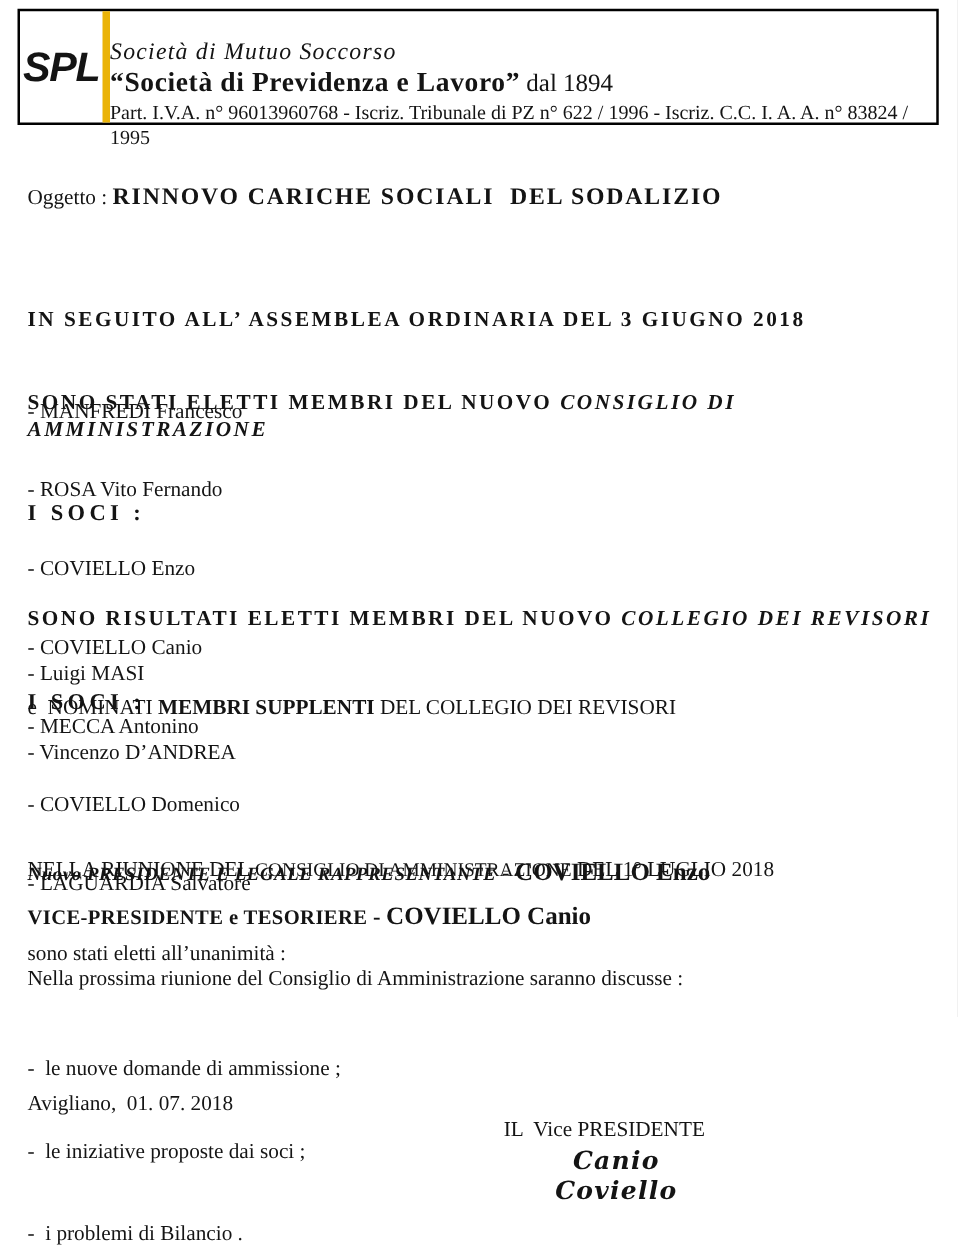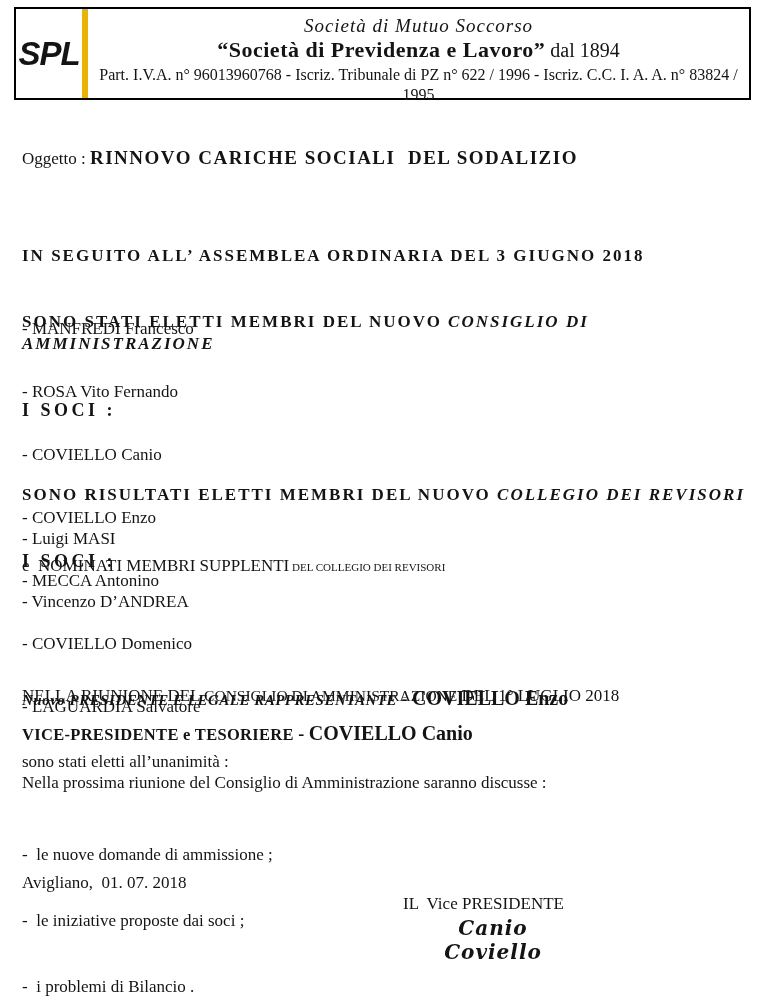--- a/index.html
+++ b/index.html
@@ -14,42 +14,42 @@
     border:2px solid #000;display:flex;
   }
   .hdr-logo{
     width:66px;border-right:6px solid #eab308;display:flex;
     align-items:center;justify-content:center;
   }
   .hdr-logo span{
     font-family:"Liberation Sans",sans-serif;font-weight:bold;font-style:italic;
     font-size:33px;letter-spacing:-1px;
   }
-  .hdr-info{flex:1;text-align:center;padding-top:5px;line-height:1.22;}
+  .hdr-info{flex:1;text-align:left;padding-top:21px;line-height:1.22;}
   .hdr-l1{font-style:italic;font-size:19px;letter-spacing:1px;}
   .hdr-l2{font-size:20px;}
   .hdr-l2 .b{font-weight:bold;font-size:22px;letter-spacing:0.5px;}
   .hdr-l3{font-size:17px;letter-spacing:0.5px;}
   .hdr-l4{font-size:16px;margin-top:1px;}
   
   .line{position:absolute;left:22px;white-space:pre-wrap;font-size:17px;}
   .subject{top:147px;font-size:17px;}
   .subject .b{font-weight:bold;font-size:19px;letter-spacing:1.5px;}
   .blk{position:absolute;left:22px;white-space:pre-wrap;}
   .assembly-head{top:201px;line-height:22px;font-weight:bold;font-size:17px;letter-spacing:2px;}
   .assembly-head .it{font-style:italic;}
   .isoci{letter-spacing:3.5px;font-size:18px;}
   .list{position:absolute;left:22px;white-space:pre-wrap;font-size:17px;line-height:21px;}
   .list-council{top:276px;}
   .auditors-head{top:440px;line-height:22px;font-weight:bold;font-size:17px;letter-spacing:2px;}
   .auditors-head .it{font-style:italic;}
   .list-auditors{top:486px;}
   .substitutes-line{top:556px;}
-  .substitutes-line .b{font-weight:normal;}
-  .substitutes-line .caps{font-size:11px;}
+  .substitutes-line .b{font-weight:bold;}
+  .substitutes-line .caps{font-size:17px;}
   .list-substitutes{top:582px;line-height:22px;}
   .board-blk{top:641px;line-height:22px;font-size:17px;}
   .board-blk .sc{font-size:15.5px;}
   .president-line{top:687px;}
   .president-line .t{font-weight:bold;font-style:italic;font-size:15px;letter-spacing:0.5px;}
   .president-line .sep{font-weight:bold;font-size:18px;}
   .president-line .n{font-weight:bold;font-size:20px;}
   .vice-line{top:722px;}
   .vice-line .t{font-weight:bold;font-size:16.5px;letter-spacing:0.3px;}
   .vice-line .sep{font-weight:bold;font-size:18px;}
@@ -84,22 +84,22 @@
 
   <div class="blk assembly-head">
     <div>IN SEGUITO ALL’ ASSEMBLEA ORDINARIA DEL 3 GIUGNO 2018</div>
     <div><span>SONO STATI ELETTI MEMBRI DEL NUOVO </span><span class="it">CONSIGLIO DI AMMINISTRAZIONE</span></div>
     <div class="isoci">I SOCI :</div>
   </div>
 
   <div class="list list-council">
     <div>- MANFREDI Francesco</div>
     <div>- ROSA Vito Fernando</div>
+    <div>- COVIELLO Enzo</div>
     <div>- COVIELLO Canio</div>
-    <div>- COVIELLO Enzo</div>
     <div>- MECCA Antonino</div>
     <div>- COVIELLO Domenico</div>
     <div>- LAGUARDIA Salvatore</div>
   </div>
 
   <div class="blk auditors-head">
     <div><span>SONO RISULTATI ELETTI MEMBRI DEL NUOVO </span><span class="it">COLLEGIO DEI REVISORI</span></div>
     <div class="isoci">I SOCI :</div>
   </div>
 

